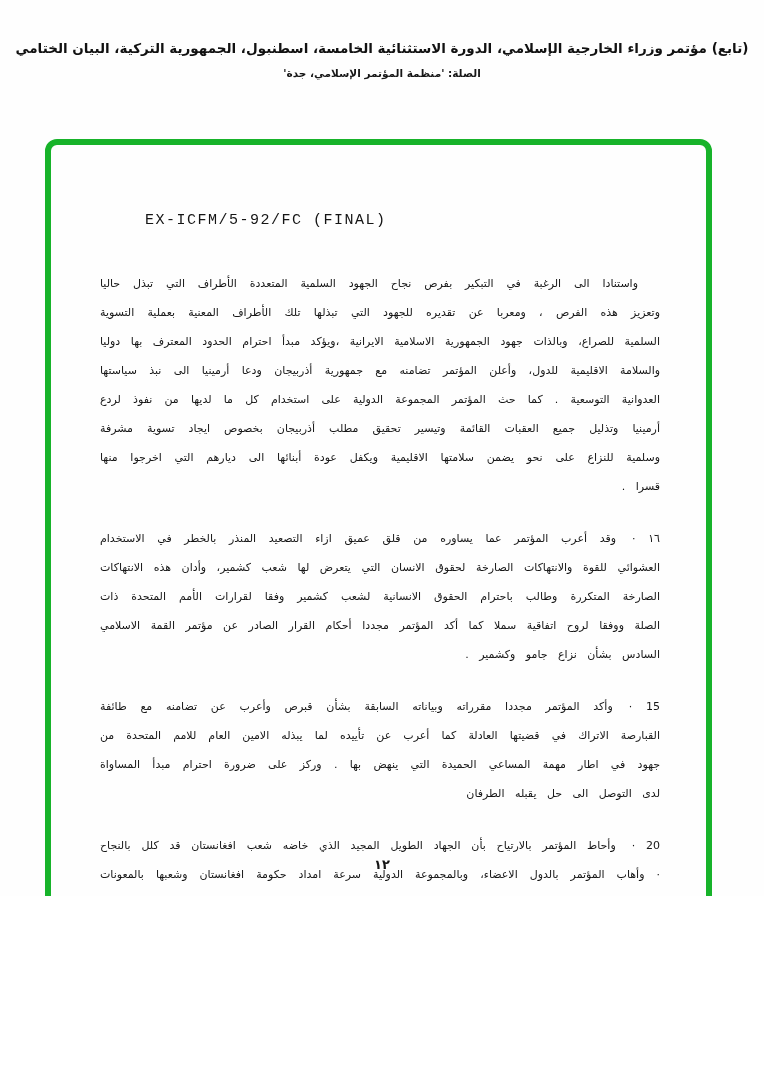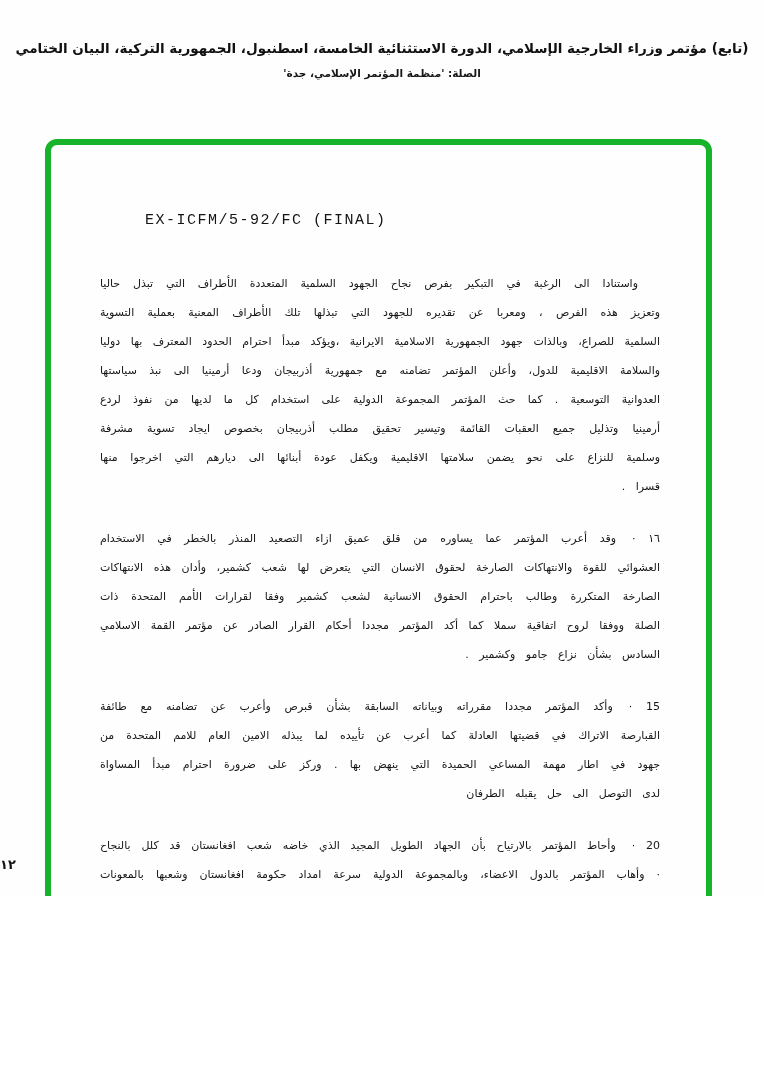--- a/index.html
+++ b/index.html
@@ -79,21 +79,21 @@
   .para-num {
     margin-inline-end: 16px;
     white-space: nowrap;
   }
   
   .page-number {
     position: absolute;
     bottom: 24px;
     left: 0;
     width: 100%;
-    text-align: left;
+    text-align: center;
     font-size: 13px;
     font-weight: bold;
     color: #141414;
     direction: rtl;
   }
 </style>
 </head>
 <body>
 
 <div class="page">

